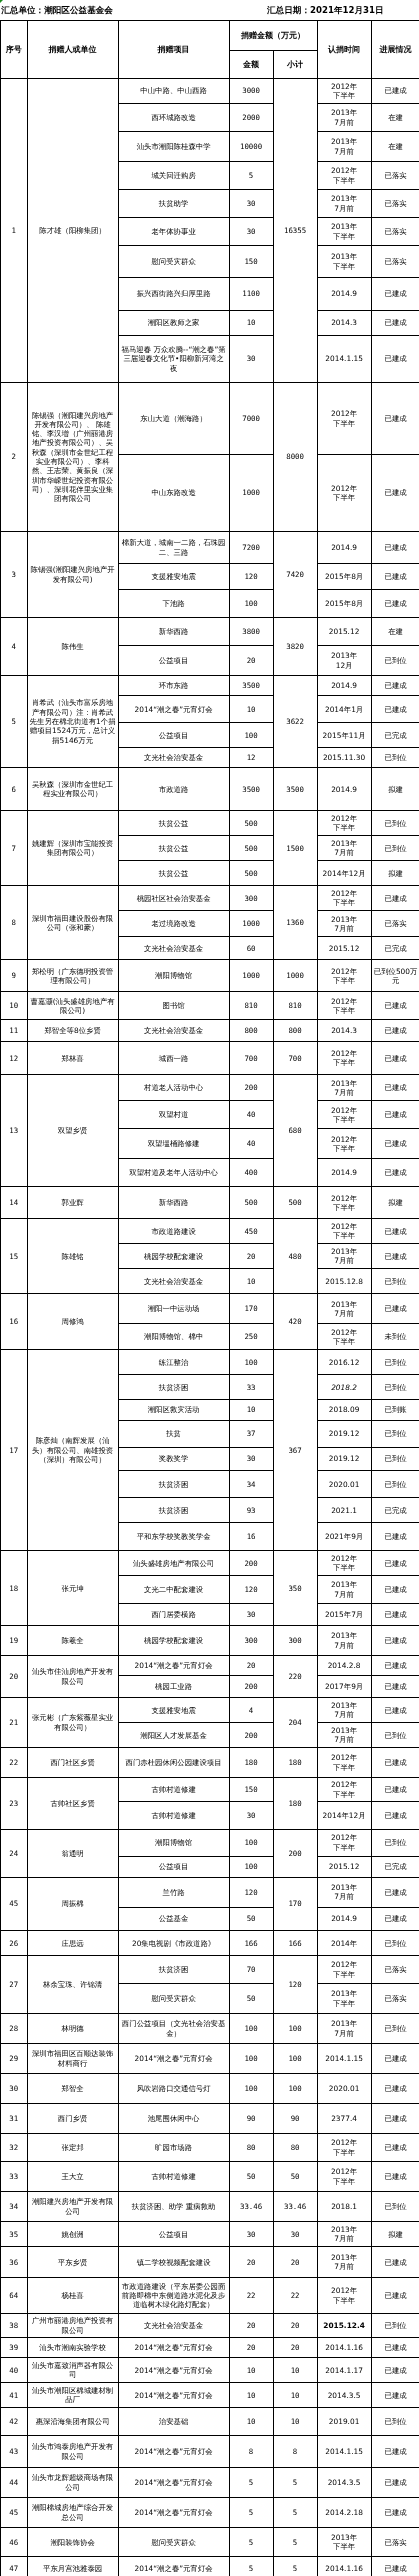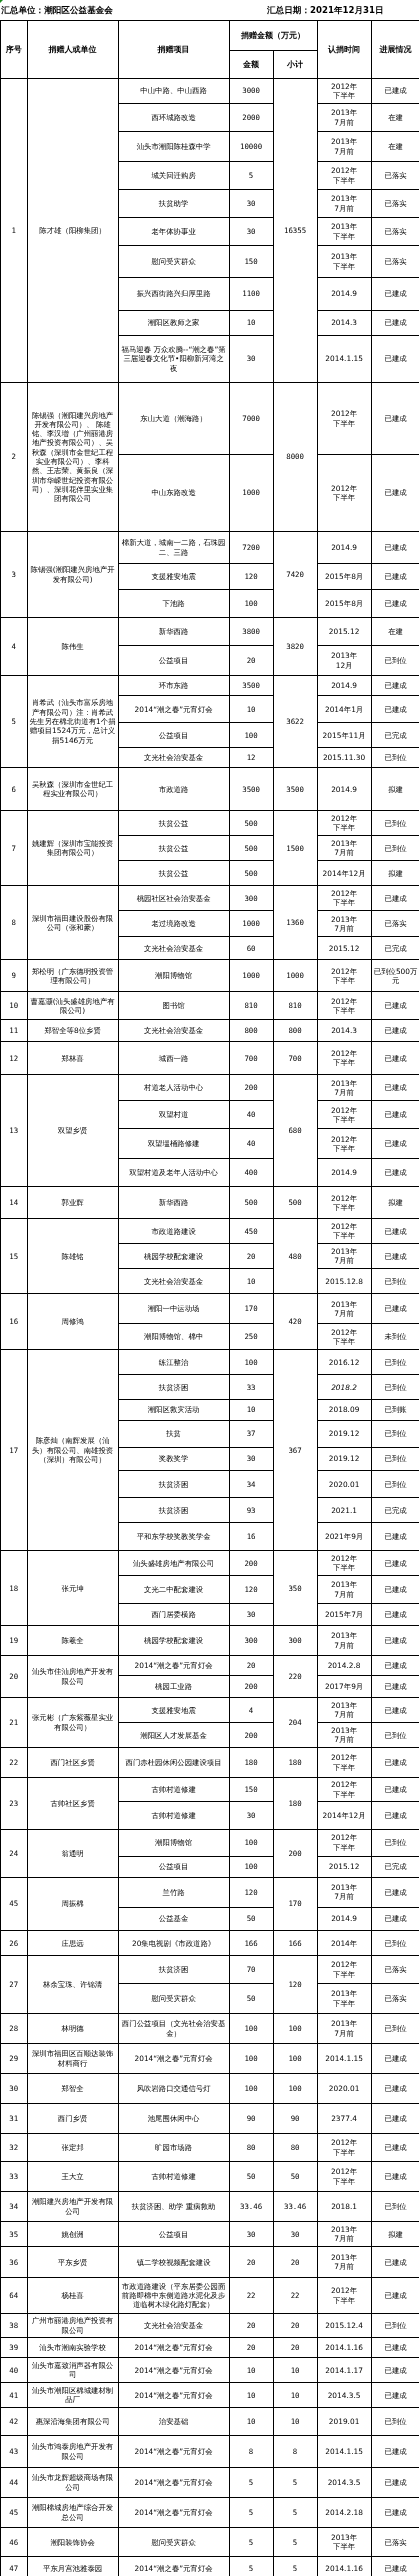--- a/index.html
+++ b/index.html
@@ -673,21 +673,21 @@
         <td class="time" style="white-space: pre-line;">2012年
 下半年</td>
         <td>已建成</td>
       </tr>
       <tr style="height: 23.5px;">
         <td class="num">38</td>
         <td class="donor">广州市丽港房地产投资有限公司</td>
         <td>文光社会治安基金</td>
         <td class="num">20</td>
         <td class="num">20</td>
-        <td class="time" style="white-space: pre-line;">2015.12.4</td>
+        <td class="time" style="white-space: pre-line; font-weight: bold;">2015.12.4</td>
         <td>已到位</td>
       </tr>
       <tr style="height: 20.4px;">
         <td class="num">39</td>
         <td class="donor">汕头市潮南实验学校</td>
         <td>2014“潮之春”元宵灯会</td>
         <td class="num">20</td>
         <td class="num">20</td>
         <td class="time" style="white-space: pre-line;">2014.1.16</td>
         <td>已建成</td>

